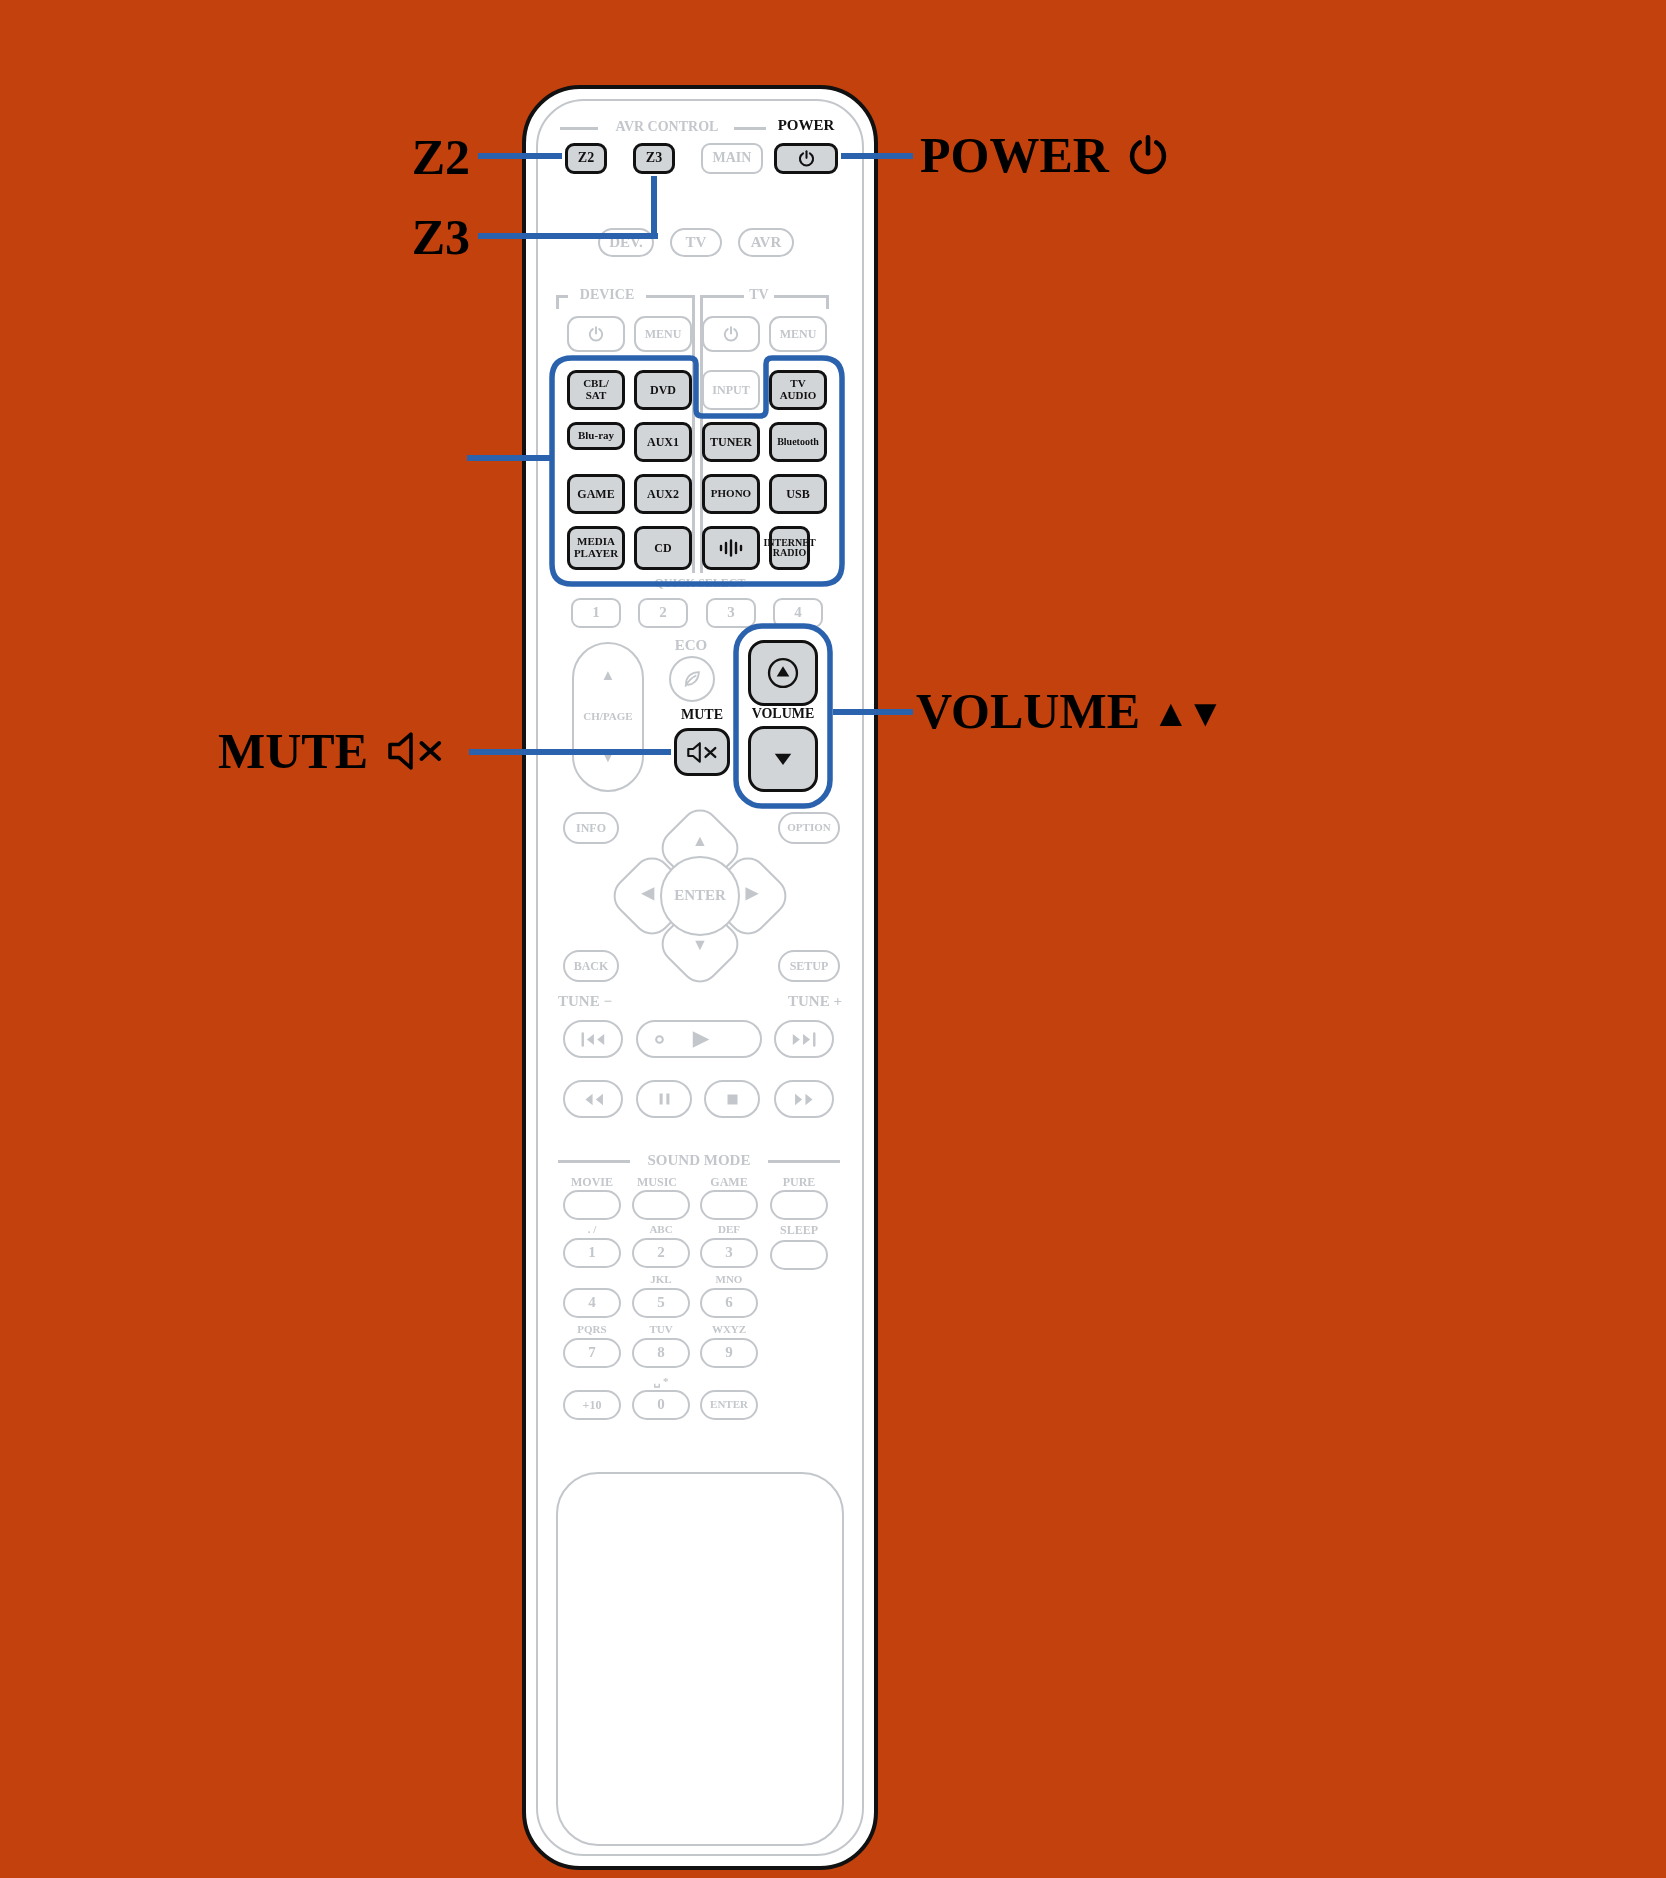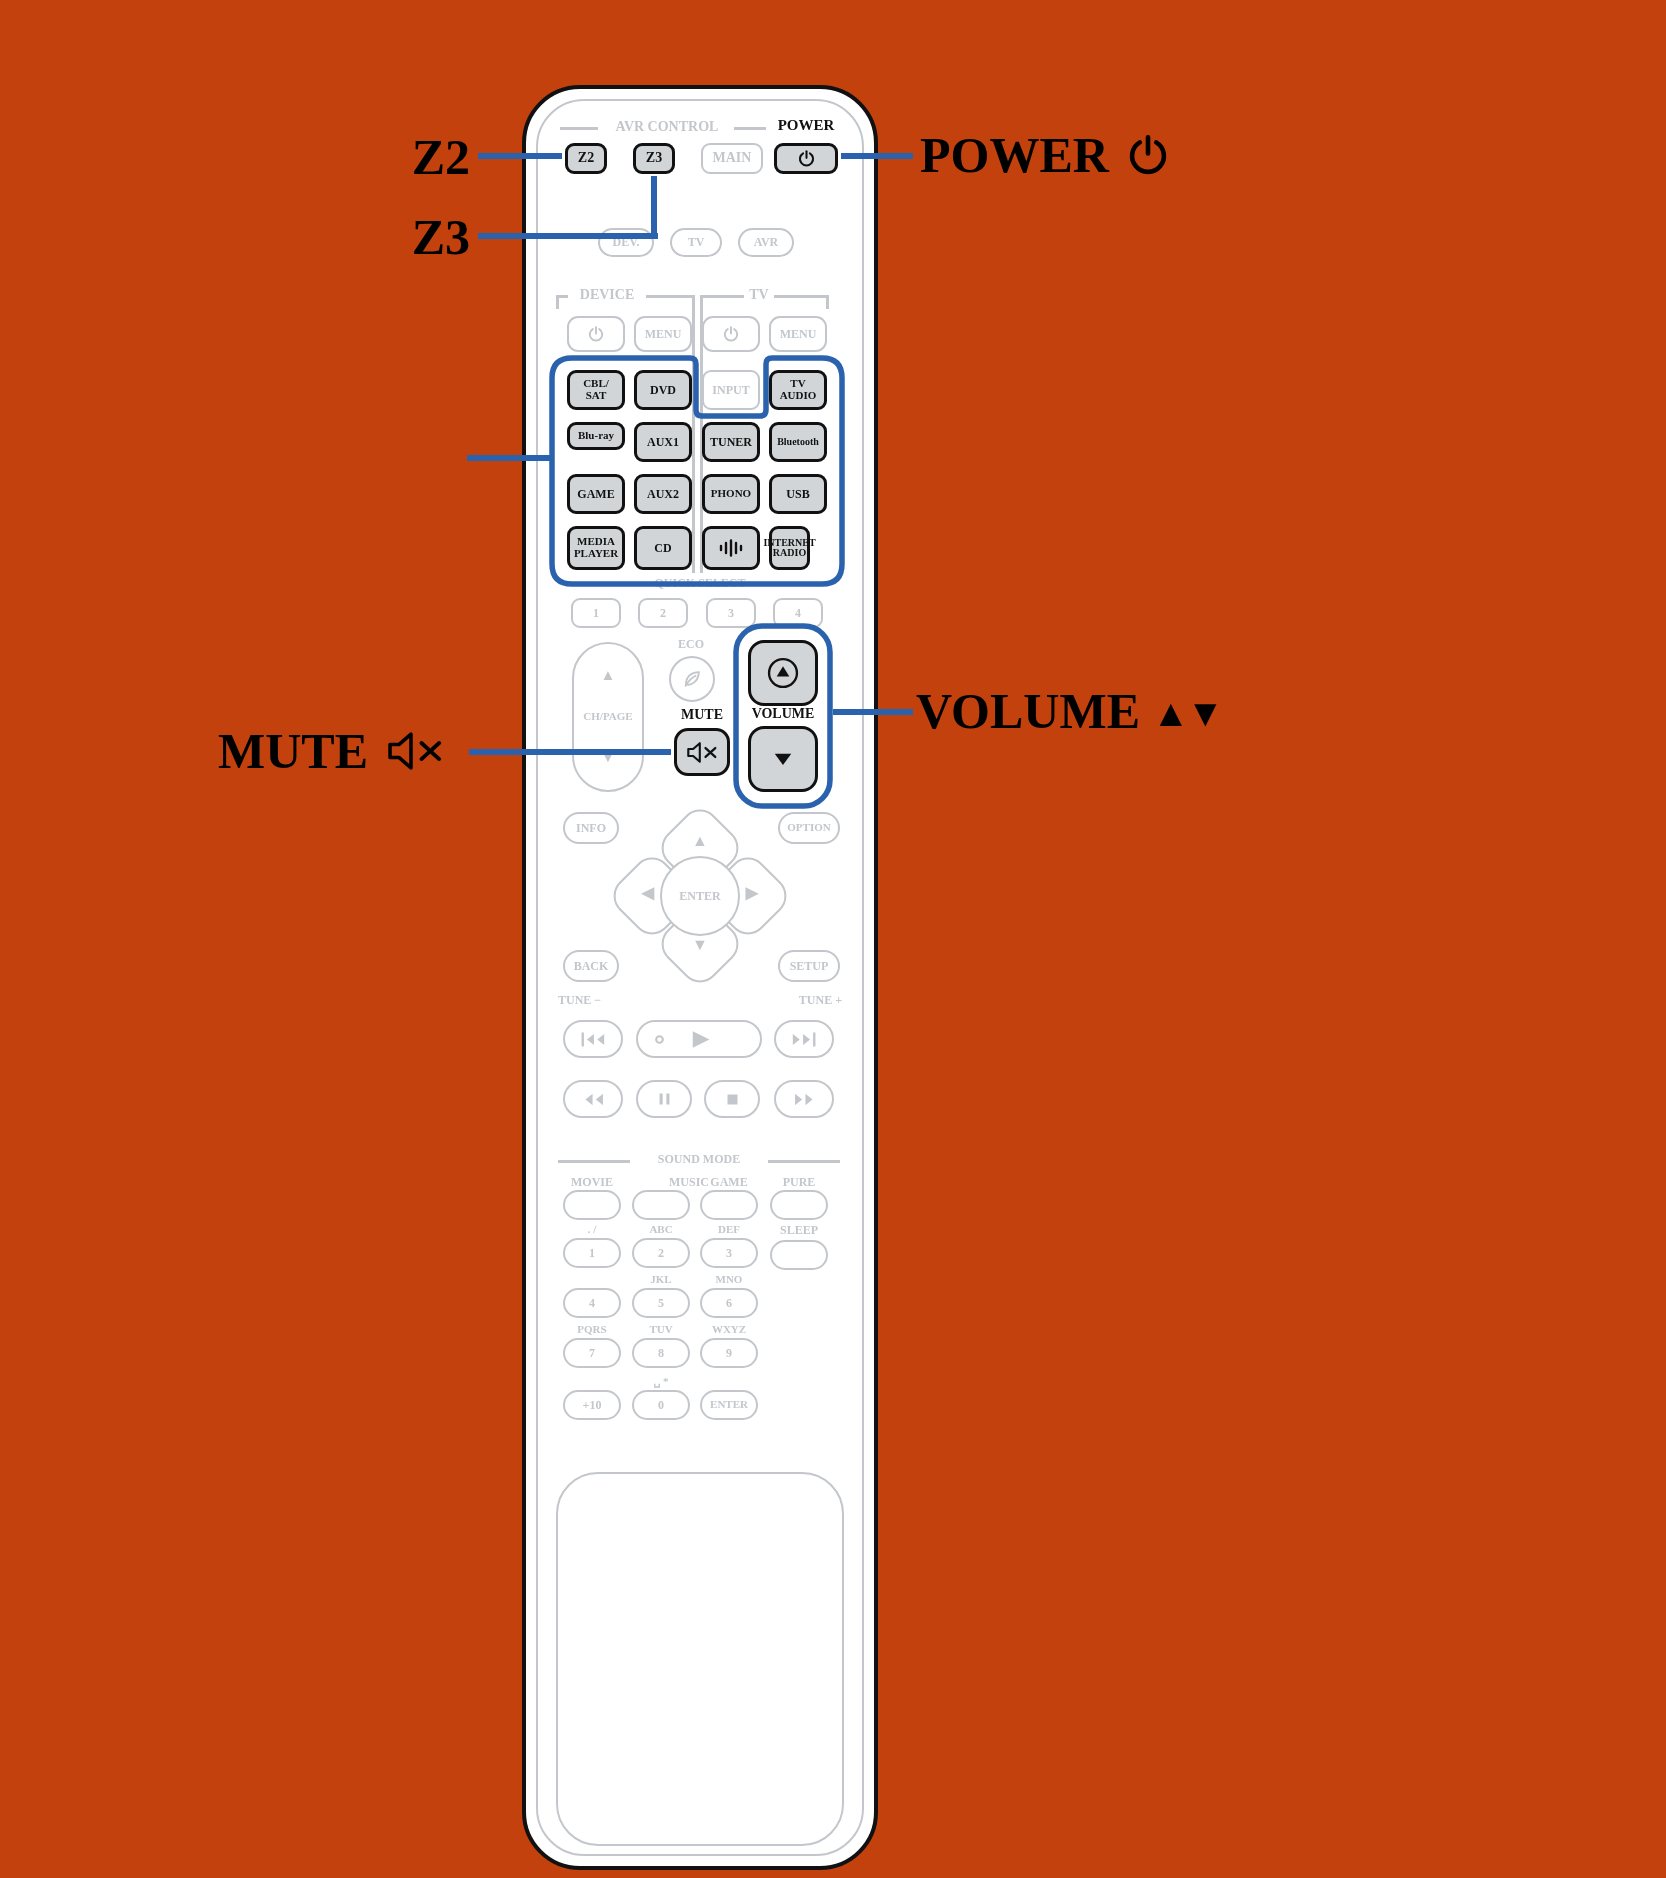--- a/index.html
+++ b/index.html
@@ -18,21 +18,21 @@
   .btn.hl{border:3px solid var(--ink);color:var(--ink);background:var(--fill);}
   .pill{border-radius:999px;}
   .lbl{position:absolute;box-sizing:border-box;color:var(--gray);font-weight:bold;text-align:center;line-height:1.05;}
   .lbl.dark{color:var(--ink);}
   .hline{position:absolute;background:var(--gray);height:2.5px;}
   .vline{position:absolute;background:var(--gray);width:2.5px;}
   .bline{position:absolute;background:var(--blue);}
   .co{position:absolute;font-weight:bold;font-size:50px;color:#000;white-space:nowrap;}
   .petal{position:absolute;box-sizing:border-box;width:66px;height:66px;border:2.5px solid var(--gray);
          border-radius:20px;transform:rotate(45deg);background:#fff;}
-  .fs10{font-size:10px}.fs11{font-size:11px}.fs12{font-size:12px}.fs13{font-size:12px}
+  .fs10{font-size:10px}.fs11{font-size:11px}.fs12{font-size:12px}.fs13{font-size:15px}
   .fs14{font-size:14px}.fs15{font-size:15px}.fs16{font-size:16px}
   svg{display:block;}
 </style>
 </head>
 <body>
 
 <div id="stage">
 
   <div class="abs" style="left:522px;top:85px;width:356px;height:1785px;border:4px solid #111;border-radius:58px;background:#fff;"></div>
   <div class="abs" style="left:536px;top:99px;width:328px;height:1757px;border:2px solid var(--gray);border-radius:48px;"></div>
@@ -274,21 +274,21 @@
     <svg viewBox="0 0 26 18" width="25" height="17">
       <path d="M3 3l7.5 6L3 15zM14 3l7.5 6-7.5 6z" fill="currentColor"></path>
     </svg>
   </div>
 
   <div class="hline" style="left:558px;top:1160px;width:72px;"></div>
   <div class="lbl fs13" style="left:634px;top:1153px;width:130px;">SOUND MODE</div>
   <div class="hline" style="left:768px;top:1160px;width:72px;"></div>
 
   <div class="lbl fs12" style="left:563px;top:1176px;width:58px;">MOVIE</div>
-  <div class="lbl fs12" style="left:660px;top:1176px;width:58px;">MUSIC</div>
+  <div class="lbl fs12" style="left:628px;top:1176px;width:58px;">MUSIC</div>
   <div class="lbl fs12" style="left:700px;top:1176px;width:58px;">GAME</div>
   <div class="lbl fs12" style="left:770px;top:1176px;width:58px;">PURE</div>
   <div class="btn pill" style="left:563px;top:1190px;width:58px;height:30px;"></div>
   <div class="btn pill" style="left:632px;top:1190px;width:58px;height:30px;"></div>
   <div class="btn pill" style="left:700px;top:1190px;width:58px;height:30px;"></div>
   <div class="btn pill" style="left:770px;top:1190px;width:58px;height:30px;"></div>
 
   <div class="lbl fs11" style="left:563px;top:1224px;width:58px;">. /</div>
   <div class="lbl fs11" style="left:632px;top:1224px;width:58px;">ABC</div>
   <div class="lbl fs11" style="left:700px;top:1224px;width:58px;">DEF</div>

